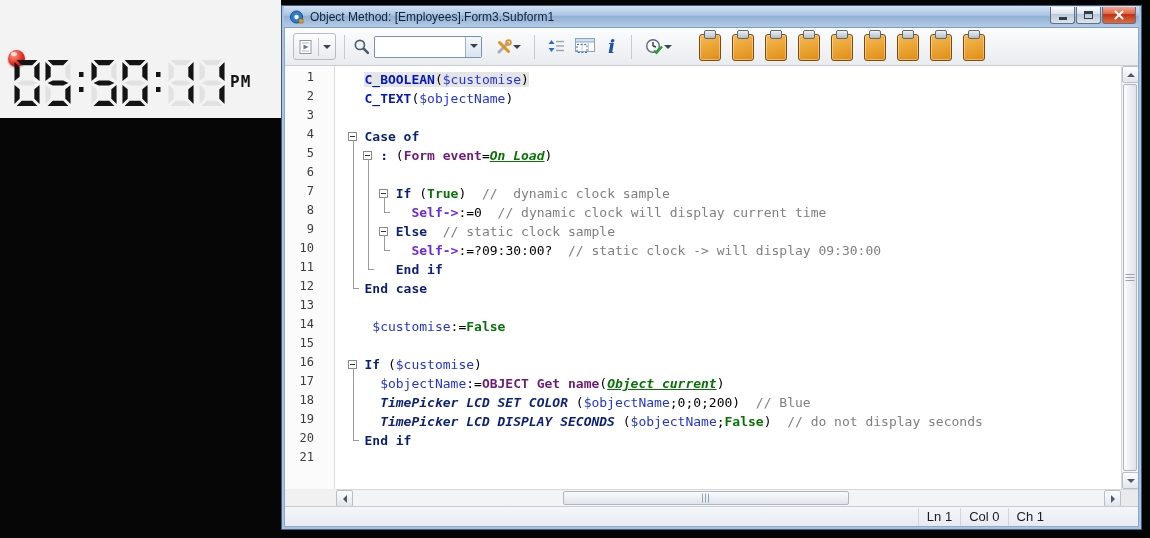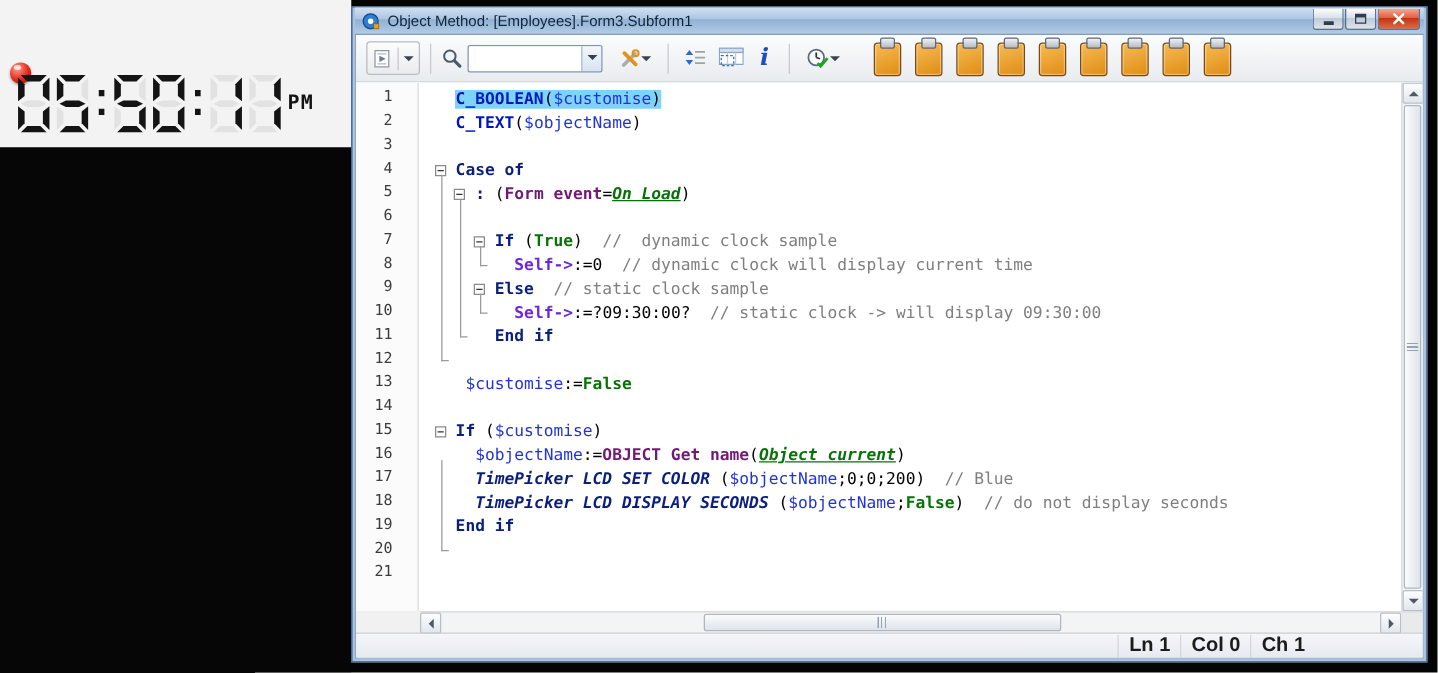--- a/index.html
+++ b/index.html
@@ -75,21 +75,21 @@
 
   
   #editor { flex:1; display:flex; overflow:hidden; background:#fff; }
   #gutter { width:50px; background:#fbfbfb; border-right:1px solid #dcdcdc; padding-top:4px;
             text-align:right; }
   .gnum { height:19px; line-height:19px; padding-right:20px; color:#3c3c3c;
           font:12px "DejaVu Sans Mono", monospace; }
   #code { flex:1; position:relative; padding-top:4px; overflow:hidden;
           font:13px "DejaVu Sans Mono", monospace; cursor:text; }
   .code-line { position:relative; height:19px; line-height:19px; white-space:pre; }
-  .code-text.sel { background:#7dd3fc; }
+  .code-text.sel { background:#e5e5e5; }
   .fold-box { position:absolute; top:5px; width:9px; height:9px; background:#fff;
               border:1px solid #8a8a8a; }
   .fold-box::after { content:""; position:absolute; left:1px; top:3px; width:5px; height:1px; background:#333; }
   .fold-vline { position:absolute; width:6px; border-left:1px solid #9a9a9a; border-bottom:1px solid #9a9a9a; }
 
   .tk-cmd  { color:#0016c0; font-weight:bold; }
   .tk-cmdg { color:#701a75; font-weight:bold; }
   .tk-kw   { color:#0a1f7a; font-weight:bold; }
   .tk-var  { color:#2233dd; }
   .tk-const{ color:#077307; font-weight:bold; text-decoration:underline;font-style:italic; }
@@ -121,21 +121,21 @@
             background:repeating-linear-gradient(to bottom,#94a2b1 0 1px,transparent 1px 3px); }
   #hthumb { position:absolute; left:28%; width:38%; top:1px; bottom:1px;
             background:linear-gradient(#fafbfc,#dfe4ea); border:1px solid #aeb6c0; border-radius:2px; }
   #hthumb::after { content:""; position:absolute; left:50%; top:50%; transform:translate(-50%,-50%);
             width:8px; height:9px;
             background:repeating-linear-gradient(to right,#94a2b1 0 1px,transparent 1px 3px); }
 
   
   #statusbar { height:20px; display:flex; justify-content:flex-end; align-items:center;
                background:linear-gradient(#f4f6f9,#e7ebf1); border-top:1px solid #c8ccd2; }
-  .sb-item { font-size:16px; color:#1c1c1c; padding:0 8px; border-left:1px solid #d2d6dc; line-height:18px;font-weight:bold; }
+  .sb-item { font-size:13px; color:#1c1c1c; padding:0 8px; border-left:1px solid #d2d6dc; line-height:18px; }
   .sb-gap { width:86px; }
 </style>
 </head>
 <body>
 
 <div id="clock-panel">
   <div id="red-dot"></div>
   <div id="lcd-clock">
     <span id="lcd-digits" style="display:flex;gap:5px;">
         <svg class="lcd-digit" width="26" height="46" viewBox="0 0 24 44">
@@ -350,20 +350,21 @@
           <div class="code-line" style="padding-left: 29.49px;"><span class="code-text"><span class="tk-cmd">C_TEXT</span><span class="tk-pl">(</span><span class="tk-var">$objectName</span><span class="tk-pl">)</span></span></div>
           <div class="code-line" style="padding-left: 6px;"><span class="code-text"></span></div>
           <div class="code-line" style="padding-left: 29.49px;"><span class="fold-box" style="left: 12.83px;"></span><span class="code-text"><span class="tk-kw">Case of</span></span></div>
           <div class="code-line" style="padding-left: 45.15px;"><span class="fold-box" style="left: 28.49px;"></span><span class="code-text"><span class="tk-kw">:</span><span class="tk-pl"> (</span><span class="tk-cmdg">Form event</span><span class="tk-pl">=</span><span class="tk-const">On Load</span><span class="tk-pl">)</span></span></div>
           <div class="code-line" style="padding-left: 6px;"><span class="code-text"></span></div>
           <div class="code-line" style="padding-left: 60.81px;"><span class="fold-box" style="left: 44.15px;"></span><span class="code-text"><span class="tk-kw">If</span><span class="tk-pl"> (</span><span class="tk-bool">True</span><span class="tk-pl">)  </span><span class="tk-cmt">//  dynamic clock sample</span></span></div>
           <div class="code-line" style="padding-left: 76.47px;"><span class="code-text"><span class="tk-self">Self-&gt;</span><span class="tk-pl">:=0  </span><span class="tk-cmt">// dynamic clock will display current time</span></span></div>
           <div class="code-line" style="padding-left: 60.81px;"><span class="fold-box" style="left: 44.15px;"></span><span class="code-text"><span class="tk-kw">Else</span><span class="tk-pl">  </span><span class="tk-cmt">// static clock sample</span></span></div>
           <div class="code-line" style="padding-left: 76.47px;"><span class="code-text"><span class="tk-self">Self-&gt;</span><span class="tk-pl">:=?09:30:00?  </span><span class="tk-cmt">// static clock -&gt; will display 09:30:00</span></span></div>
           <div class="code-line" style="padding-left: 60.81px;"><span class="code-text"><span class="tk-kw">End if</span></span></div>
+          <div class="code-line" style="padding-left: 29.49px;"><span class="code-text"><span class="tk-kw">End case</span></span></div>
           <div class="code-line" style="padding-left: 6px;"><span class="code-text"></span></div>
           <div class="code-line" style="padding-left: 37.32px;"><span class="code-text"><span class="tk-var">$customise</span><span class="tk-pl">:=</span><span class="tk-bool">False</span></span></div>
           <div class="code-line" style="padding-left: 6px;"><span class="code-text"></span></div>
           <div class="code-line" style="padding-left: 29.49px;"><span class="fold-box" style="left: 12.83px;"></span><span class="code-text"><span class="tk-kw">If</span><span class="tk-pl"> (</span><span class="tk-var">$customise</span><span class="tk-pl">)</span></span></div>
           <div class="code-line" style="padding-left: 45.15px;"><span class="code-text"><span class="tk-var">$objectName</span><span class="tk-pl">:=</span><span class="tk-cmdg">OBJECT Get name</span><span class="tk-pl">(</span><span class="tk-const">Object current</span><span class="tk-pl">)</span></span></div>
           <div class="code-line" style="padding-left: 45.15px;"><span class="code-text"><span class="tk-plug">TimePicker LCD SET COLOR</span><span class="tk-pl"> (</span><span class="tk-var">$objectName</span><span class="tk-pl">;0;0;200)  </span><span class="tk-cmt">// Blue</span></span></div>
           <div class="code-line" style="padding-left: 45.15px;"><span class="code-text"><span class="tk-plug">TimePicker LCD DISPLAY SECONDS</span><span class="tk-pl"> (</span><span class="tk-var">$objectName</span><span class="tk-pl">;</span><span class="tk-bool">False</span><span class="tk-pl">)  </span><span class="tk-cmt">// do not display seconds</span></span></div>
           <div class="code-line" style="padding-left: 29.49px;"><span class="code-text"><span class="tk-kw">End if</span></span></div>
           <div class="code-line" style="padding-left: 6px;"><span class="code-text"></span></div>
           <div class="fold-vline" style="left: 17.83px; top: 74px; height: 149px;"></div>

